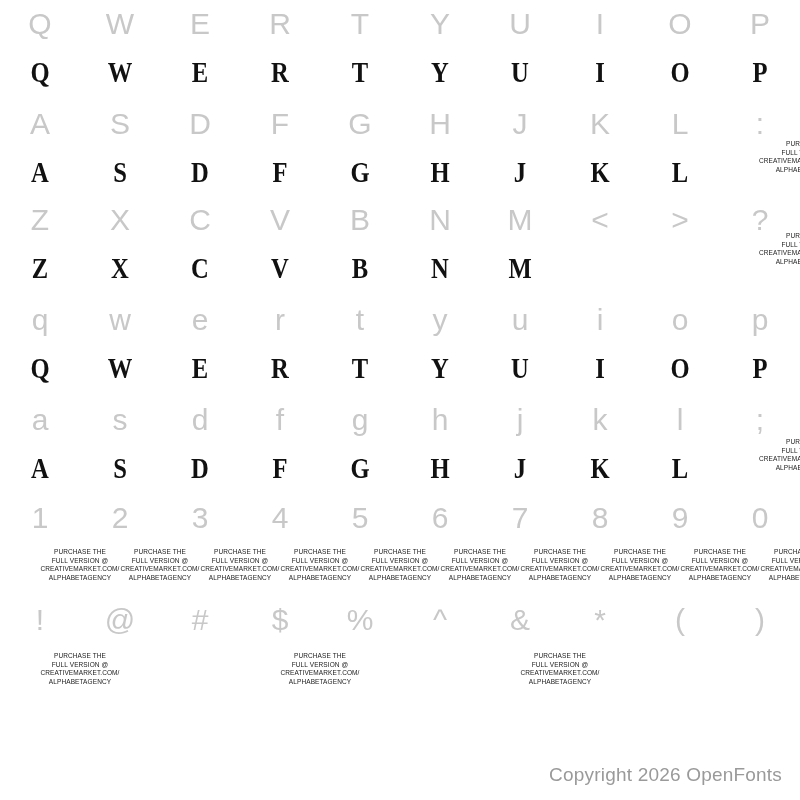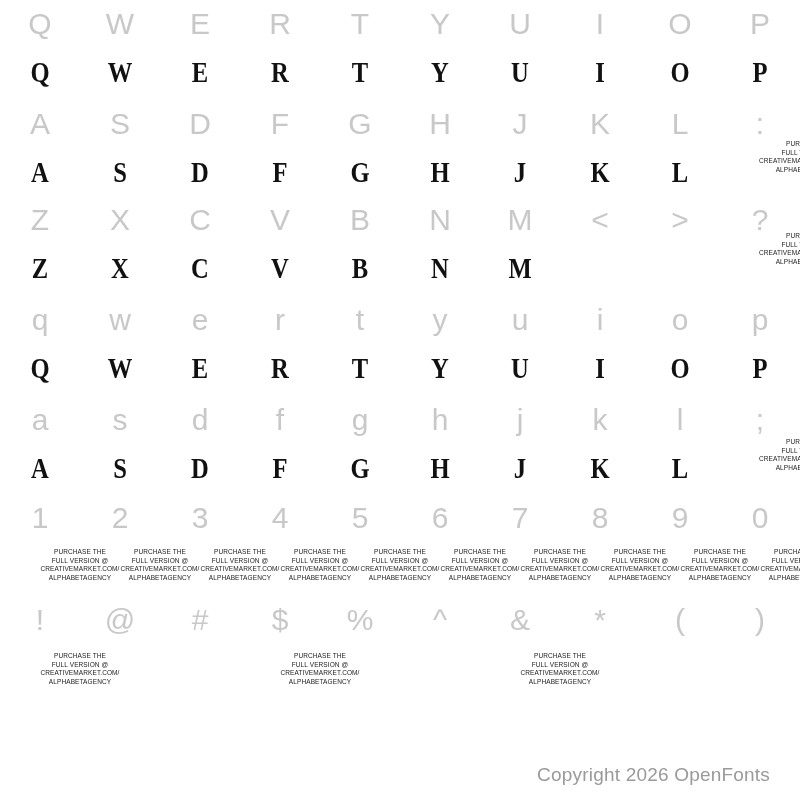--- a/index.html
+++ b/index.html
@@ -61,21 +61,21 @@
     text-align: center;
     white-space: pre-line;
     letter-spacing: 0.1px;
   }
   .wm-right {
     text-align: right;
     width: 120px;
   }
   .copyright {
     position: absolute;
-    right: 30px;
+    right: 18px;
     bottom: 14px;
     color: #9a9a9a;
     font-size: 19px;
     font-family: "Liberation Sans", sans-serif;
     letter-spacing: 0.2px;
     margin-top: 32px;
   }
 </style>
 </head>
 <body>

